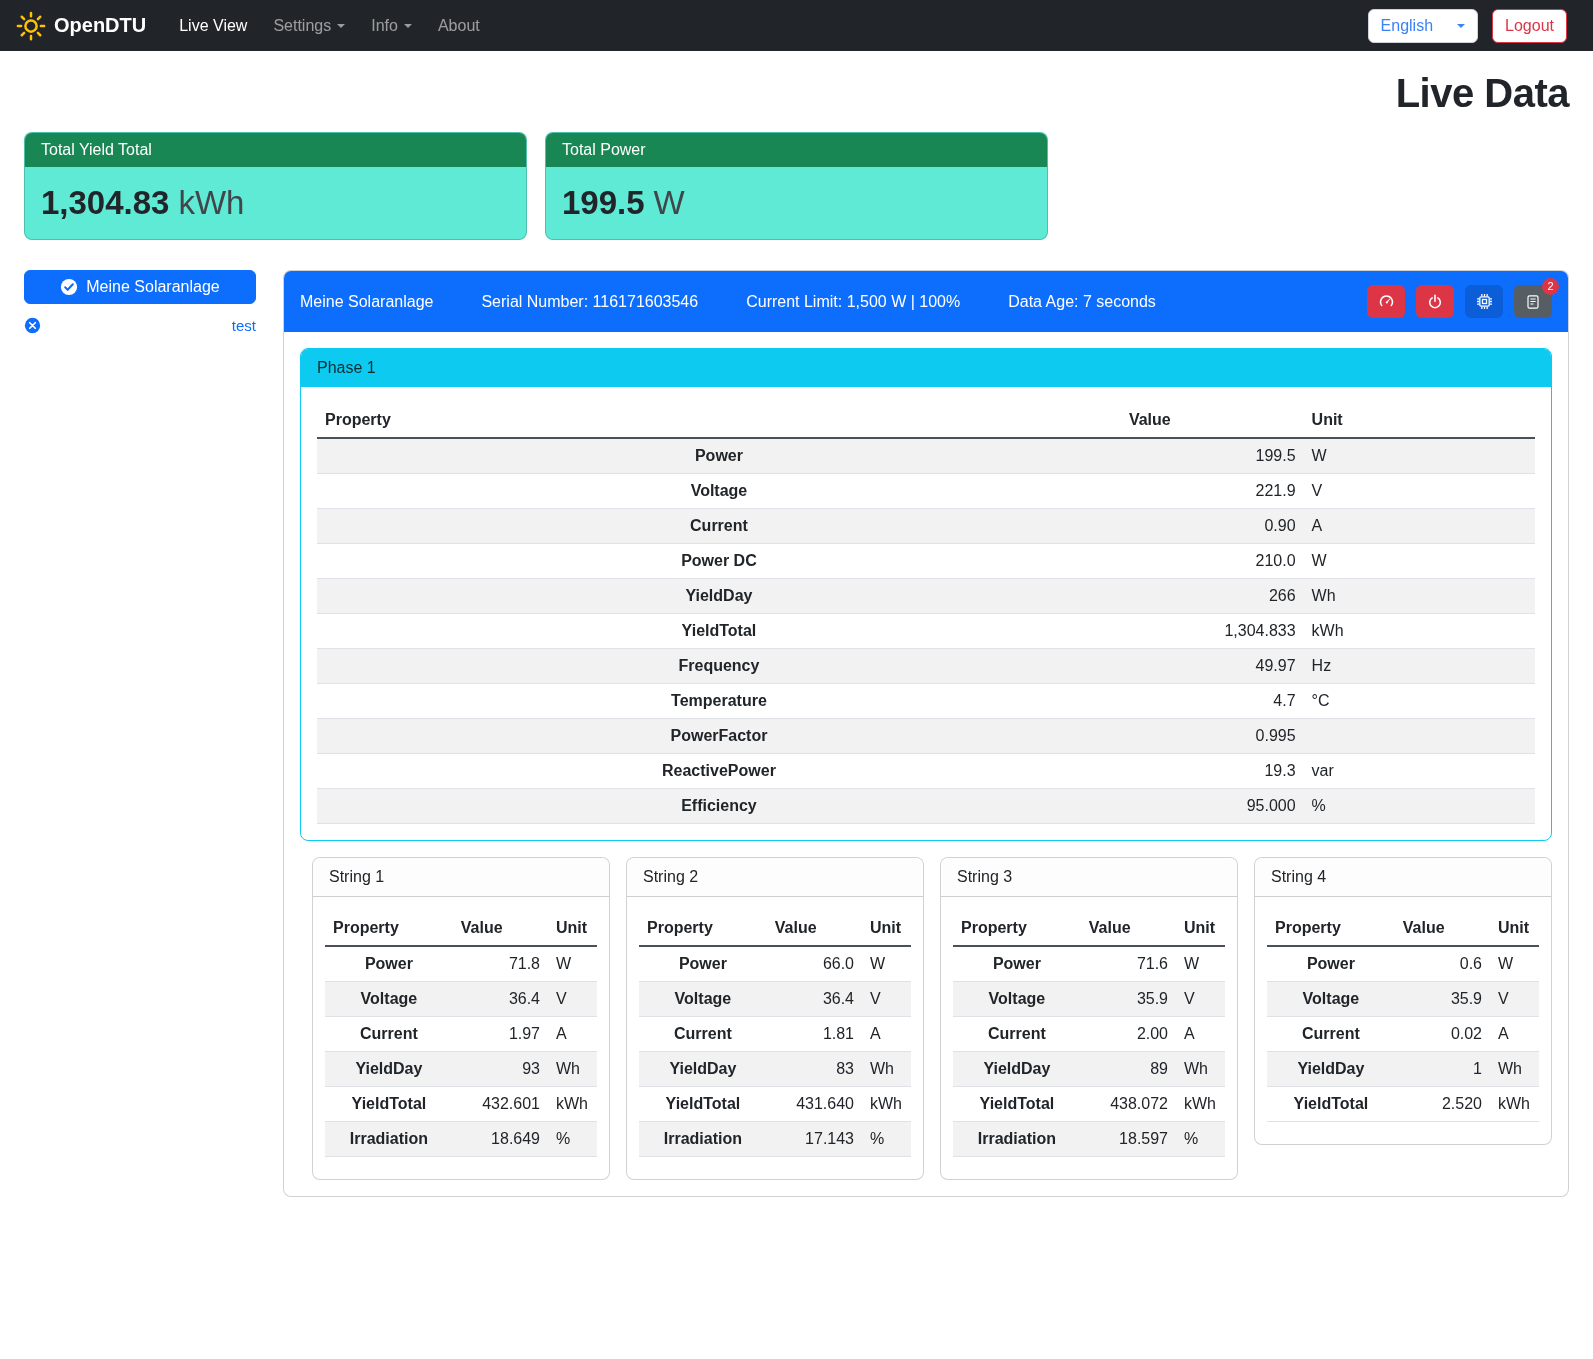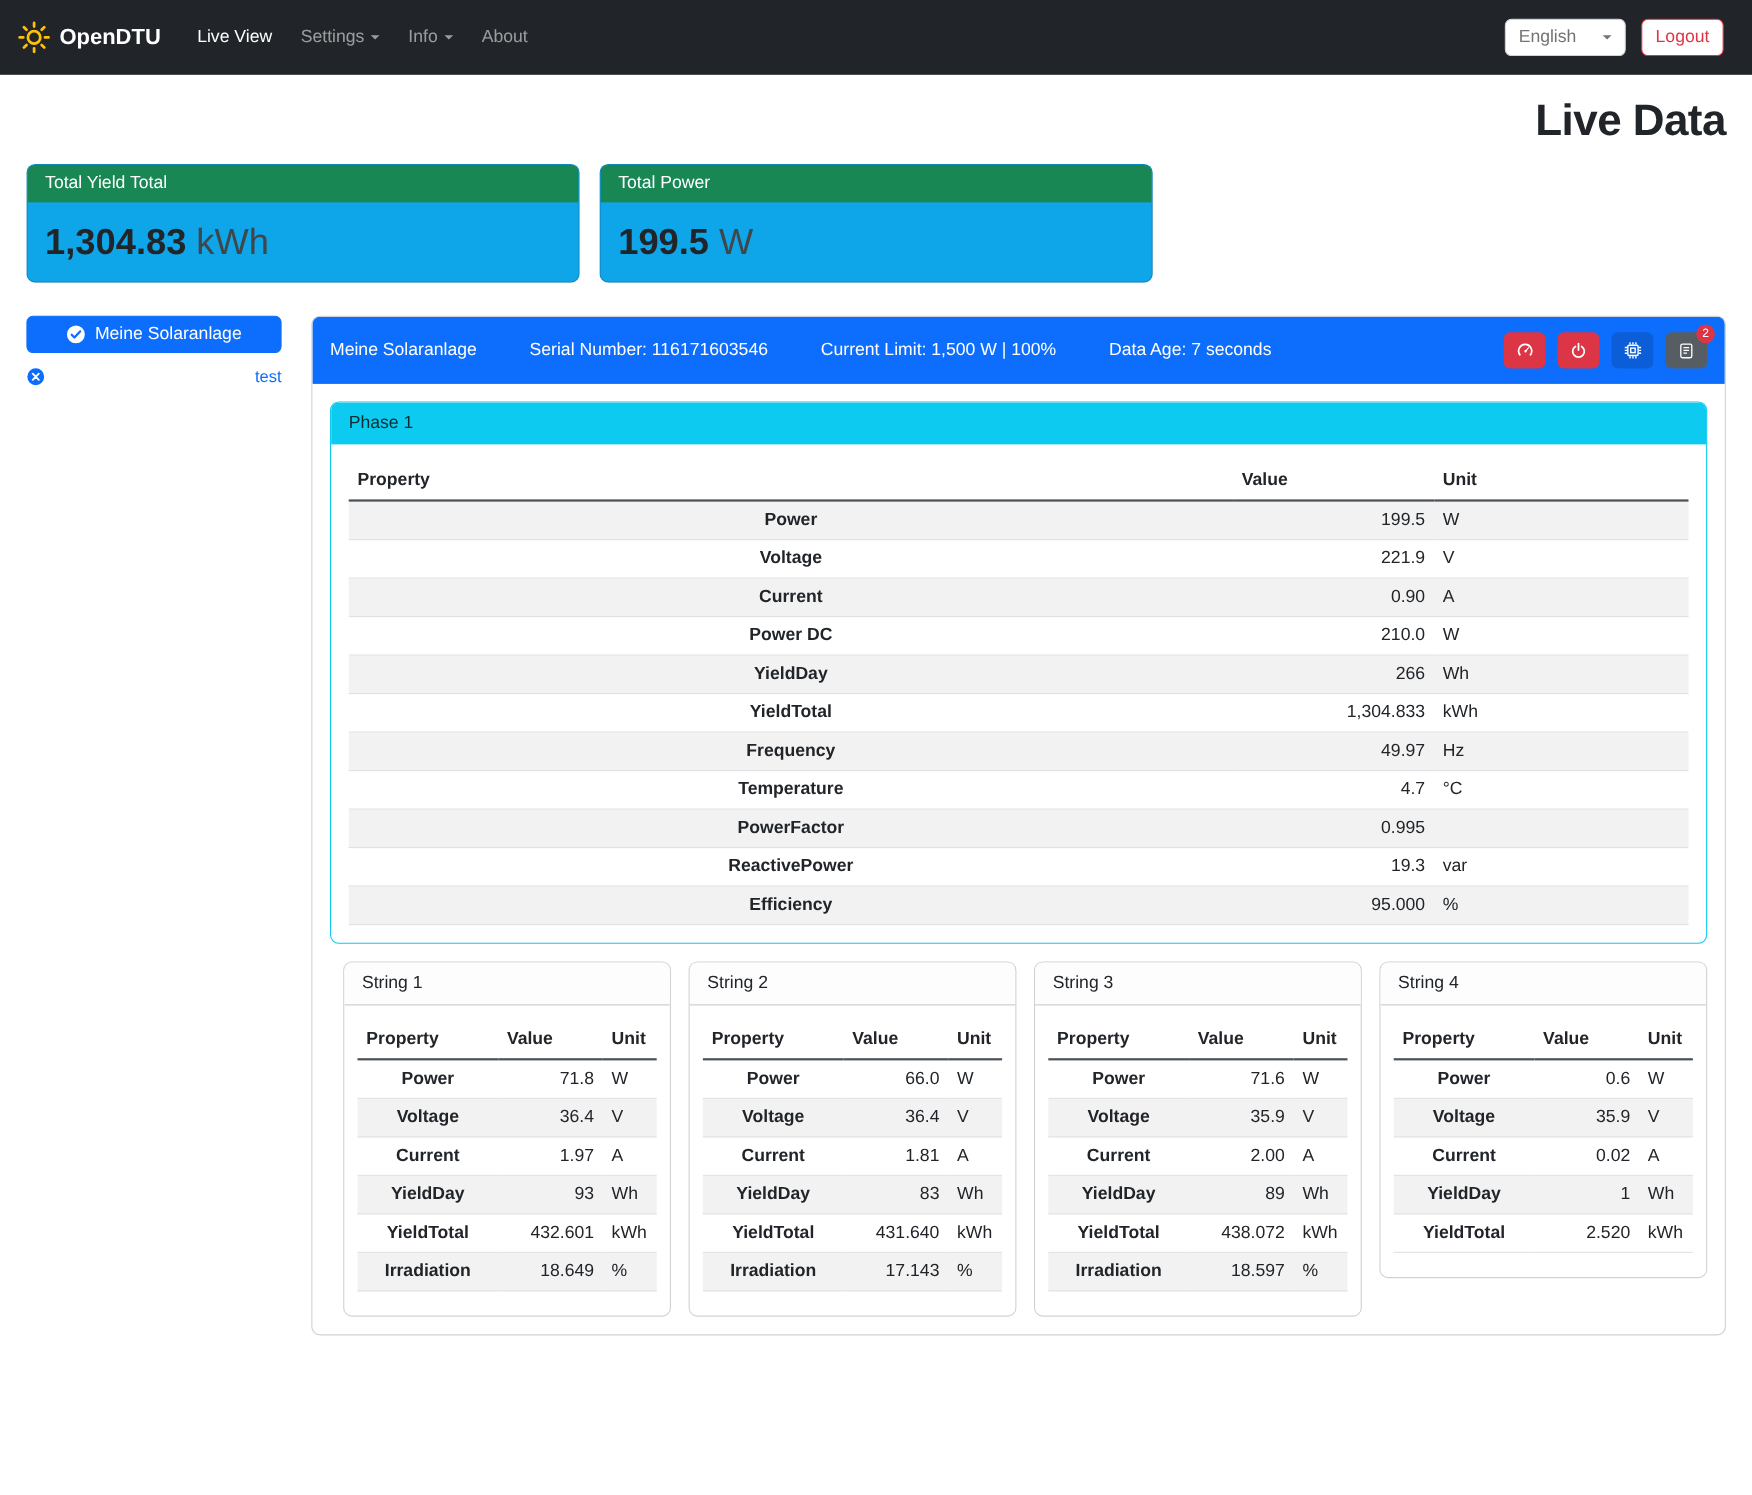--- a/index.html
+++ b/index.html
@@ -8,21 +8,21 @@
     width: 1593px;
     min-height: 1359px;
     font-family: "Liberation Sans", "DejaVu Sans", sans-serif;
     font-size: 16px;
     color: #212529;
   }
 
   
   .navbar {
     background: #212529;
-    height: 68px;
+    height: 51px;
     display: flex;
     align-items: center;
     justify-content: space-between;
     padding: 0 26px 0 16px;
   }
   .nav-left { display: flex; align-items: center; }
   .brand {
     display: flex; align-items: center; gap: 8px;
     color: #fff; font-size: 20px; font-weight: 700;
     margin-right: 20px; cursor: pointer; text-decoration: none;
@@ -36,42 +36,42 @@
   }
   .nav-link.active { color: #fff; }
   .caret {
     width: 0; height: 0; display: inline-block;
     border-left: 4px solid transparent;
     border-right: 4px solid transparent;
     border-top: 4px solid currentColor;
   }
   .nav-right { display: flex; align-items: center; gap: 14px; }
   .lang-select {
-    background: #fff; color: #737373;
+    background: #fff; color: #3b82f6;
     border: 1px solid #ced4da; border-radius: 6px;
     padding: 7px 12px;
     display: flex; align-items: center; gap: 24px;
     cursor: pointer;
   }
   .logout-btn {
     background: #fff; color: #dc3545;
     border: 1px solid #dc3545; border-radius: 6px;
     padding: 7px 12px; font-size: 16px;
     font-family: inherit; cursor: pointer;
   }
 
   
   .container { padding: 0 24px 24px 24px; }
   h1.page-title { font-size: 40px; font-weight: 700; margin: 20px 0 16px 0; letter-spacing: -0.5px; text-align: right; }
 
   
   .summary-row { display: grid; grid-template-columns: repeat(3, 1fr); gap: 18px; }
   .summary-card {
     border: 1px solid rgba(0,0,0,.18); border-radius: 8px;
-    overflow: hidden; background: #0ea5e9;
+    overflow: hidden; background: #5eead4;
   }
   .summary-card-header { background: #198754; color: #fff; padding: 8px 16px; }
   .summary-card-body { padding: 17px 16px; text-align: left; font-size: 33px; }
   .summary-value { font-weight: 700; color: #212529; }
   .summary-unit { font-weight: 400; color: #41464b; margin-left: 9px; }
 
   
   .main-row {
     display: grid; grid-template-columns: 232px 1fr;
     gap: 27px; margin-top: 30px; align-items: start;

